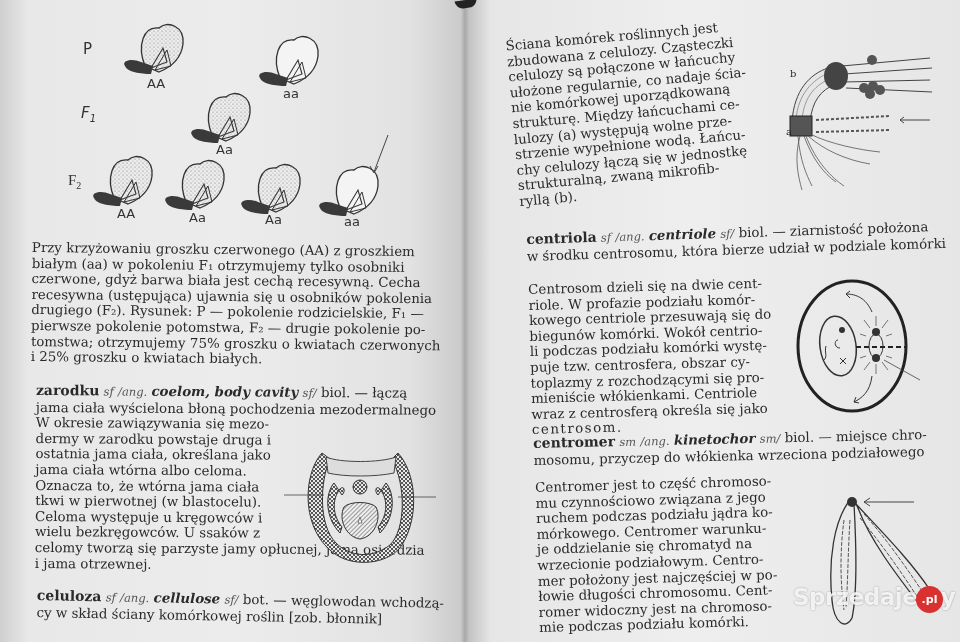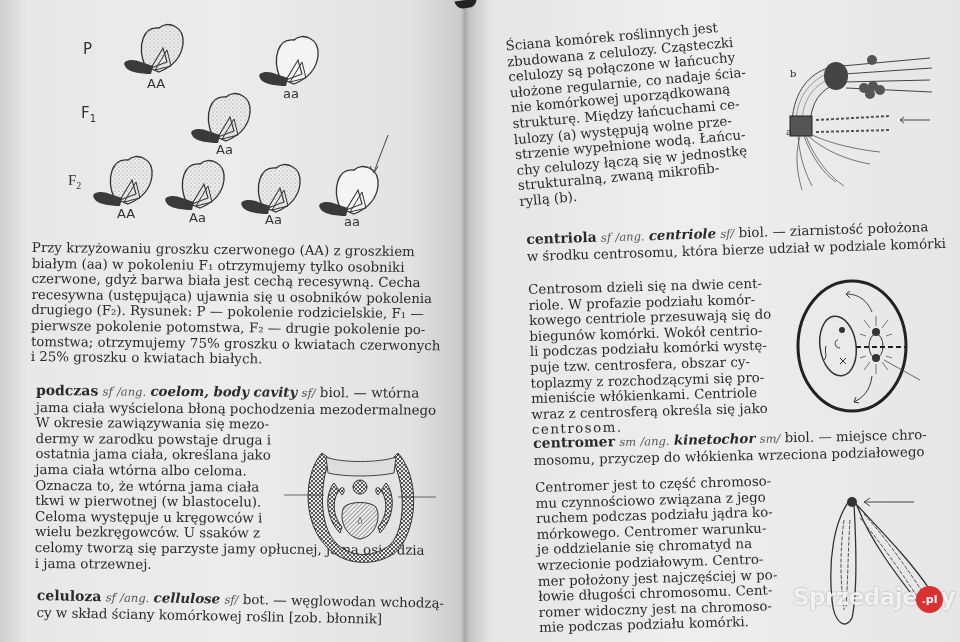--- a/index.html
+++ b/index.html
@@ -59,21 +59,21 @@
 </head>
 <body>
 
 <div class="page page-left"></div>
 <div class="page page-right"></div>
 <div class="gutter"></div>
 <div class="corner-shadow"></div>
 
 <div>
   <span class="label" style="left:83px;top:40px;"><span>P</span></span>
-  <span class="label" style="left:81px;top:104px;"><span>F</span><sub>1</sub></span>
+  <span class="label" style="left:81px;top:104px;font-style:italic;"><span>F</span><sub>1</sub></span>
   <span class="label" style="left:68px;top:172px;font-family:Liberation Serif, serif;"><span>F</span><sub>2</sub></span>
 
   <svg width="480" height="230" style="left:0;top:0;">
     <defs>
       <pattern id="stip" width="4" height="4" patternUnits="userSpaceOnUse">
         <rect width="4" height="4" fill="#ececec"></rect>
         <circle cx="1" cy="1" r="0.6" fill="#777"></circle>
         <circle cx="3" cy="3" r="0.5" fill="#999"></circle>
       </pattern>
       <g id="flower-red">
@@ -115,26 +115,26 @@
   <span class="ln">czerwone, gdyż barwa biała jest cechą recesywną. Cecha</span>
   <span class="ln">recesywna (ustępująca) ujawnia się u osobników pokolenia</span>
   <span class="ln">drugiego (F₂). Rysunek: P — pokolenie rodzicielskie, F₁ —</span>
   <span class="ln">pierwsze pokolenie potomstwa, F₂ — drugie pokolenie po-</span>
   <span class="ln">tomstwa; otrzymujemy 75% groszku o kwiatach czerwonych</span>
   <span class="ln">i 25% groszku o kwiatach białych.</span>
 </div>
 
 <div class="text" style="left:36px;top:383px;transform:rotate(0.4deg);transform-origin:left top;">
   <span class="ln">
-    <span class="hw">podczas</span>
+    <span class="hw">zarodku</span>
     <span class="gram">sf</span>
     <span class="gram">/ang.</span>
     <span class="ang">coelom, body cavity</span>
     <span class="gram">sf/</span>
-    <span>biol. — wtórna</span>
+    <span>biol. — łączą</span>
   </span>
   <span class="ln">jama ciała wyścielona błoną pochodzenia mezodermalnego</span>
   <span class="ln">W okresie zawiązywania się mezo-</span>
   <span class="ln">dermy w zarodku powstaje druga i</span>
   <span class="ln">ostatnia jama ciała, określana jako</span>
   <span class="ln">jama ciała wtórna albo celoma.</span>
   <span class="ln">Oznacza to, że wtórna jama ciała</span>
   <span class="ln">tkwi w pierwotnej (w blastocelu).</span>
   <span class="ln">Celoma występuje u kręgowców i</span>
   <span class="ln">wielu bezkręgowców. U ssaków z</span>

